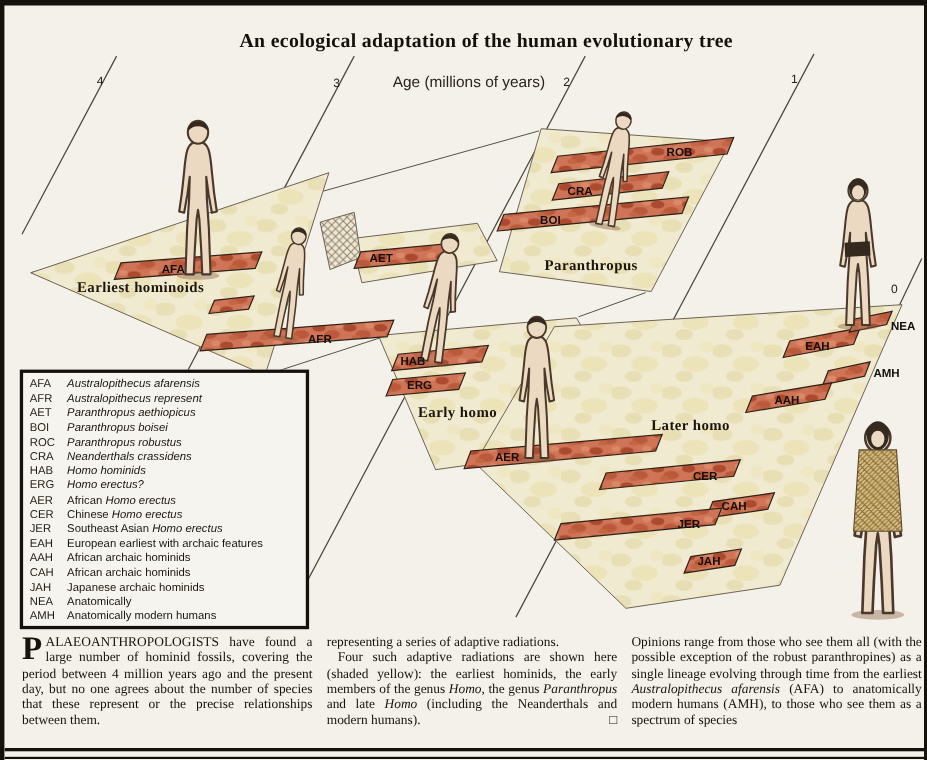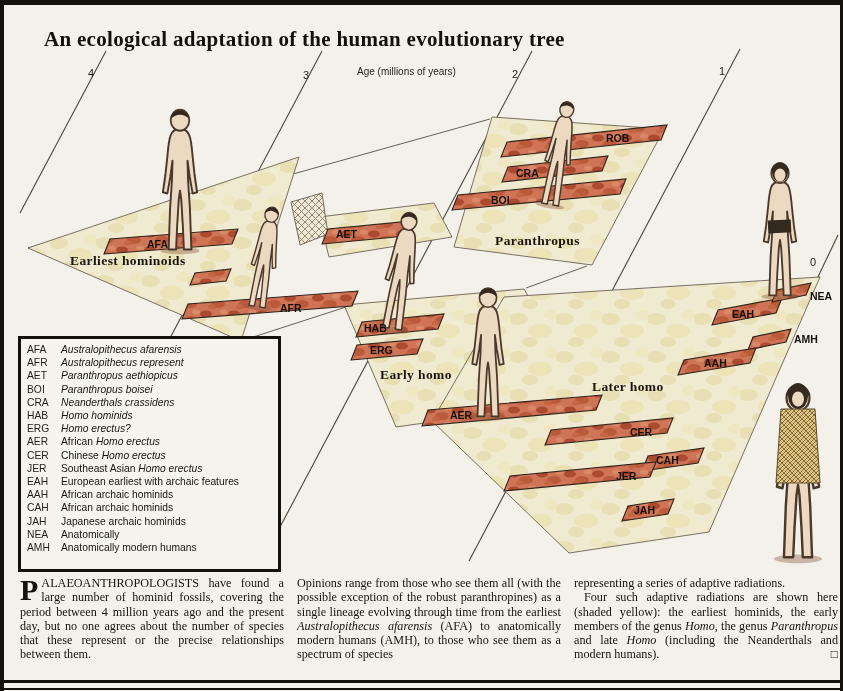--- a/index.html
+++ b/index.html
@@ -5,25 +5,25 @@
   html,body{margin:0;padding:0;background:#b9b4a8;}
   .page{
     position:relative; width:843px; height:691px; box-sizing:border-box;
     background:#f3f1ea;
     border-top:5px solid #15120e; border-left:4px solid #15120e;
     border-right:3px solid #15120e; overflow:hidden;
     font-family:"Liberation Sans", sans-serif; color:#1a140e;
   }
   .title{
     position:absolute; top:22px; left:0; right:0; margin:0; padding-left:40px;
-    font-family:"Liberation Serif", serif;
-    font-size:21px; font-weight:bold; letter-spacing:.3px; color:#14100b;
+    text-align:center; font-family:"Liberation Serif", serif;
+    font-size:18px; font-weight:bold; letter-spacing:.3px; color:#14100b;
   }
   .axis-label{
-    position:absolute; top:61px; left:353px; font-size:10px; color:#2a241c;
+    position:absolute; top:61px; left:353px; font-size:14px; color:#2a241c;
   }
   svg.diagram{position:absolute; top:0; left:0;}
   .tick-num{font-family:"Liberation Sans", sans-serif; font-size:11px; fill:#23201a;}
   .bar-label{font-family:"Liberation Sans", sans-serif; font-size:10.5px; font-weight:bold; fill:#140f0a;}
   .region-label{font-family:"Liberation Serif", serif; font-size:13.5px; font-weight:600; fill:#1c150d; letter-spacing:.4px;}
   .legend{
     position:absolute; left:14px; top:331px; width:263px; height:236px;
     box-sizing:border-box; background:#f6f4ee; border:3.5px solid #14110d;
     padding:4px 5px 2px 6px;
   }
@@ -202,20 +202,24 @@
       </div>
     <div class="lg-row">
         <span class="lg-code">AET</span>
         <span class="lg-name"><span></span><span class="lg-tax">Paranthropus aethiopicus</span></span>
       </div>
     <div class="lg-row">
         <span class="lg-code">BOI</span>
         <span class="lg-name"><span></span><span class="lg-tax">Paranthropus boisei</span></span>
       </div>
     <div class="lg-row">
+        <span class="lg-code">ROC</span>
+        <span class="lg-name"><span></span><span class="lg-tax">Paranthropus robustus</span></span>
+      </div>
+    <div class="lg-row">
         <span class="lg-code">CRA</span>
         <span class="lg-name"><span></span><span class="lg-tax">Neanderthals crassidens</span></span>
       </div>
     <div class="lg-row">
         <span class="lg-code">HAB</span>
         <span class="lg-name"><span></span><span class="lg-tax">Homo hominids</span></span>
       </div>
     <div class="lg-row">
         <span class="lg-code">ERG</span>
         <span class="lg-name"><span></span><span class="lg-tax">Homo erectus?</span></span>
@@ -256,22 +260,22 @@
         <span class="lg-code">AMH</span>
         <span class="lg-name"><span>Anatomically modern humans</span><span class="lg-tax"></span></span>
       </div>
   </div>
 
   <div class="article">
     <div class="col">
       <span class="dropcap">P</span><span>ALAEOANTHROPOLOGISTS have found a large number of hominid fossils, covering the period between 4 million years ago and the present day, but no one agrees about the number of species that these represent or the precise relationships between them.</span>
     </div>
     <div class="col">
-      <span>Opinions range from those who see them all (with the possible exception of the robust paranthropines) as a single lineage evolving through time from the earliest </span><span class="ital">Australopithecus afarensis</span><span> (AFA) to anatomically modern humans (AMH), to those who see them as a spectrum of species</span>
-    </div>
-    <div class="col">
       <div>representing a series of adaptive radiations.</div>
       <div class="p2"><span>Four such adaptive radiations are shown here (shaded yellow): the earliest hominids, the early members of the genus </span><span class="ital">Homo</span><span>, the genus </span><span class="ital">Paranthropus</span><span> and late </span><span class="ital">Homo</span><span> (including the Neanderthals and modern humans).</span><span class="end-mark">□</span></div>
     </div>
+    <div class="col">
+      <span>Opinions range from those who see them all (with the possible exception of the robust paranthropines) as a single lineage evolving through time from the earliest </span><span class="ital">Australopithecus afarensis</span><span> (AFA) to anatomically modern humans (AMH), to those who see them as a spectrum of species</span>
+    </div>
   </div>
 
   <div class="bottom-rule"></div>
 </div>
 
 </body></html>

